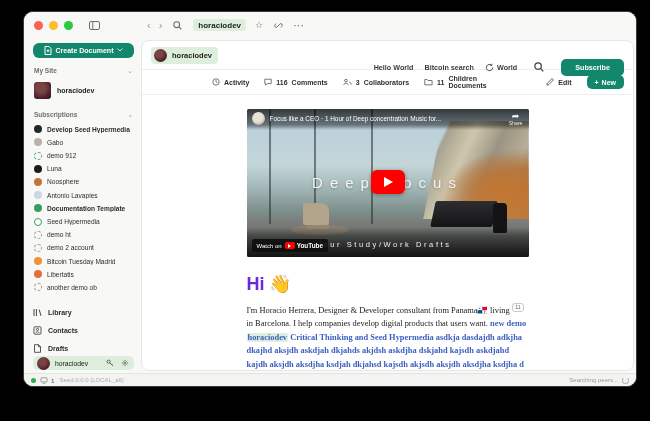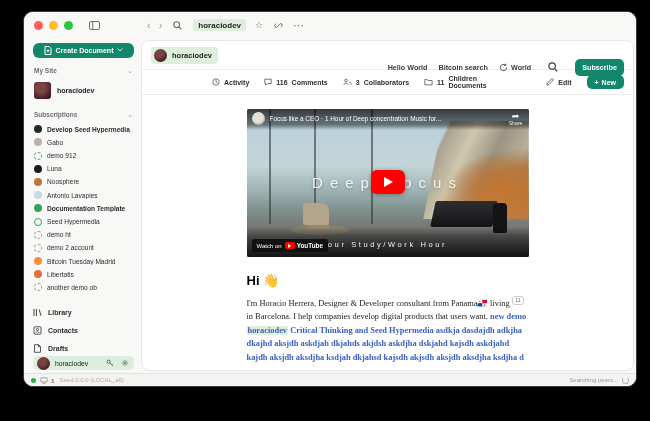--- a/index.html
+++ b/index.html
@@ -57,21 +57,21 @@
   
   .main { flex:1; padding:2px 2px 2px 0; min-width:0; display:flex; }
   .panel { flex:1; background:#fff; border:1px solid #e7e7e6; border-radius:8px; display:flex; flex-direction:column; overflow:hidden; }
   .main-header { height:29px; flex:0 0 29px; display:flex; align-items:center; padding:0 9px; border-bottom:1px solid #ededec; }
   .mh-site { display:flex; align-items:center; gap:5px; background:#ddefdc; border-radius:4px; padding:2px 6px 2px 3px; cursor:pointer; }
   .mh-av { width:13px; height:13px; border-radius:50%; background:radial-gradient(circle at 40% 35%, #7a4444 0 30%, #4a2028 70%, #2c1216 100%); }
   .mh-nm { font-size:7.5px; font-weight:bold; color:#1d1d1d; }
   .mh-right { margin-left:auto; display:flex; align-items:center; gap:11px;margin-top:24px; }
   .mh-link { font-size:7.2px; font-weight:bold; color:#3c3c3c; cursor:pointer; }
   .mh-feed { display:flex; align-items:center; gap:3px; font-size:7.2px; font-weight:bold; color:#3c3c3c; cursor:pointer; }
-  .subscribe { background:#12876b; color:#fff; border:none; border-radius:5px; font-size:7.2px; font-weight:bold; padding:4px 7px; cursor:pointer; font-family:inherit; }
+  .subscribe { background:#12876b; color:#fff; border:none; border-radius:5px; font-size:7.2px; font-weight:bold; padding:4px 14px; cursor:pointer; font-family:inherit; }
 
   .toolbar { height:25px; flex:0 0 25px; display:flex; align-items:center; gap:15px; padding:0 9px 0 70px; border-bottom:1px solid #ededec; }
   .tb-item { display:flex; align-items:center; gap:4px; font-size:7px; font-weight:bold; color:#2f2f2f; cursor:pointer; }
   .tb-item svg { color:#555; }
   .tb-spacer { flex:1; }
   .new-btn { background:#12876b; color:#fff; border:none; border-radius:5px; font-size:7px; font-weight:bold; padding:3.5px 8px; display:flex; gap:3px; align-items:center; cursor:pointer; font-family:inherit;}
 
   .doc { flex:1; overflow:hidden; padding:14px 0 0 0; }
   .doc-col { width:282px; margin:0 auto; }
 
@@ -101,21 +101,21 @@
   .v-play { position:absolute; left:50%; top:49%; transform:translate(-50%,-50%); width:34px; height:24px; background:#f00; border-radius:6px; display:flex; align-items:center; justify-content:center; box-shadow:0 1px 4px rgba(0,0,0,.35); }
   .v-play .tri { width:0; height:0; border-left:9px solid #fff; border-top:5.5px solid transparent; border-bottom:5.5px solid transparent; margin-left:2px; }
   .v-bottom { position:absolute; bottom:0; left:0; right:0; height:30px; background:linear-gradient(0deg,rgba(0,0,0,.78),rgba(0,0,0,.35) 70%,transparent); }
   .v-sub { position:absolute; bottom:8px; left:0; width:100%; text-align:center; color:#eee; font-size:7.5px; letter-spacing:2.6px; }
   .v-watch { position:absolute; bottom:5px; left:5px; background:rgba(12,12,12,.88); border-radius:2px; color:#fff; font-size:6px; display:flex; align-items:center; gap:3px; padding:3px 5px; }
   .yt-badge { display:flex; align-items:center; gap:2px; font-weight:bold; font-size:6.4px; }
   .yt-ic { width:10px; height:7px; background:#f00; border-radius:2px; display:inline-flex; align-items:center; justify-content:center; }
   .yt-ic .t { width:0; height:0; border-left:3px solid #fff; border-top:2px solid transparent; border-bottom:2px solid transparent; }
 
   
-  .hi { font-size:13px; font-weight:bold; color:#000000; margin:16px 0 8px 0; font-family:"Liberation Sans",sans-serif; }
+  .hi { font-size:18px; font-weight:bold; color:#6d28d9; margin:16px 0 8px 0; font-family:"Liberation Sans",sans-serif; }
   .para { font-family:"Liberation Serif", serif; font-size:8.4px; line-height:1.6; color:#1c1c1c; }
   .para .lnk { color:#3b5fc0; font-weight:bold; cursor:pointer; }
   .para .mention { background:#ddefdc; border-radius:2px; padding:0 1px; }
   .cbadge { display:inline-block; font-family:"Liberation Sans",sans-serif; font-size:5.4px; color:#666; border:1px solid #c9c9c9; border-radius:3px; padding:0 2.5px; vertical-align:4px; line-height:7px; background:#fff; cursor:pointer; }
 
   
   .footer { flex:0 0 13px; height:13px; background:#f3f3f2; border-top:1px solid #e4e4e3; display:flex; align-items:center; padding:0 7px; }
   .f-dot { width:5px; height:5px; border-radius:50%; background:#2fae4f; margin-right:4px; }
   .f-ic { color:#8a8a8a; display:flex; align-items:center; margin-right:3px; }
   .f-count { font-size:6.2px; color:#6f6f6f; font-weight:bold; margin-right:5px; }
@@ -385,21 +385,21 @@
                 <div class="v-top">
                   <span class="v-chav"></span>
                   <span class="v-title">Focus like a CEO · 1 Hour of Deep concentration Music for...</span>
                   <span class="v-share">
                     <span class="arr">➦</span>
                     <span class="s-lbl">Share</span>
                   </span>
                 </div>
 
                 <div class="v-bottom"></div>
-                <div class="v-sub">our Study/Work Hour</div>
+                <div class="v-sub">our Study/Work Drafts</div>
                 <div class="v-watch">
                   <span>Watch on</span>
                   <span class="yt-badge">
                     <span class="yt-ic">
                         <span class="t"></span>
                       </span>
                     <span>YouTube</span>
                   </span>
                 </div>
               </div>

